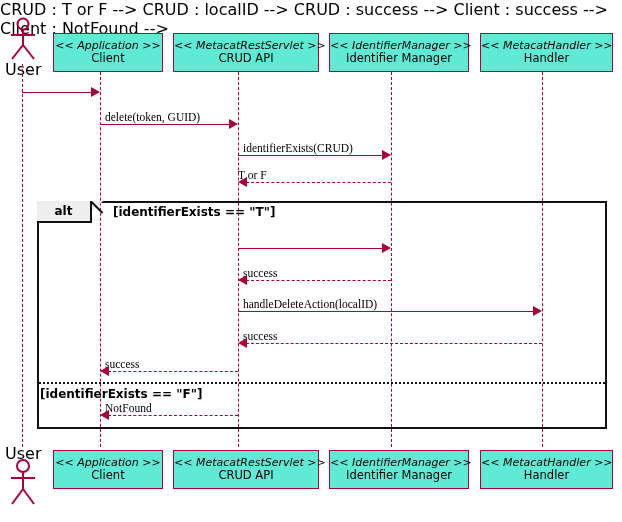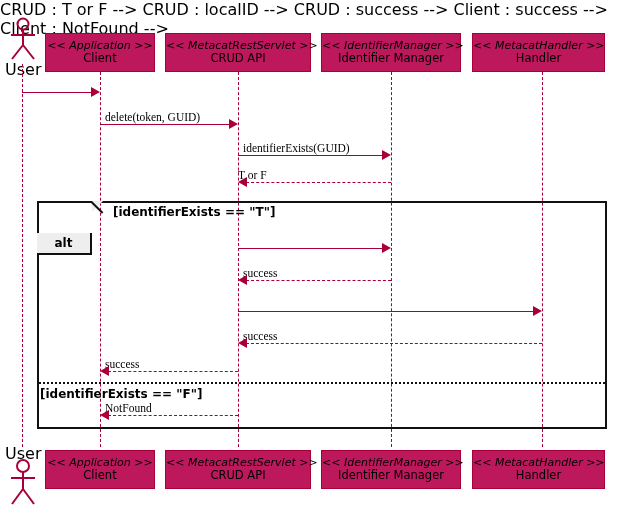--- a/index.html
+++ b/index.html
@@ -1,24 +1,24 @@
 <!DOCTYPE html>
 <html><head>
 <meta charset="utf-8">
 <style>
   html,body{margin:0;padding:0;background:#FFFFFF;}
   body{width:622px;height:522px;position:relative;overflow:hidden;
        font-family:"DejaVu Sans","Liberation Sans",sans-serif;}
   #canvas{position:absolute;left:0;top:0;width:622px;height:522px;}
 
   
-  .pbox{position:absolute;box-sizing:border-box;background:#be185d;
+  .pbox{position:absolute;box-sizing:border-box;background:#5eead4;
         border:1px solid #A80036;text-align:center;
         display:flex;flex-direction:column;justify-content:center;
-        line-height:1.12;}
+        line-height:1.12;margin-left:8px;}
   .pbox .stereo{font-size:11px;font-style:italic;color:#000;white-space:nowrap;}
   .pbox .pname{font-size:11.5px;color:#000;white-space:nowrap;}
 
   
   .actor{position:absolute;}
   .actor-label{position:absolute;font-size:16px;color:#000;white-space:nowrap;}
 
   
   .lifeline{position:absolute;width:0;border-left:1px dashed #A80036;}
 
@@ -31,21 +31,21 @@
   .arrowL{position:absolute;width:0;height:0;
           border-top:5px solid transparent;border-bottom:5px solid transparent;
           border-right:9px solid #A80036;}
   .msglabel{position:absolute;font-size:11.5px;color:#000;white-space:nowrap;font-family:Liberation Serif, serif;}
 
   
   .altframe{position:absolute;box-sizing:border-box;border:2px solid #111111;background:transparent;}
   .altbox{position:absolute;box-sizing:border-box;background:#EEEEEE;
           border:2px solid #111111;border-top:none;border-left:none;
           font-size:12px;font-weight:bold;color:#000;
-          display:flex;align-items:center;justify-content:center;margin-top:32px;}
+          display:flex;align-items:center;justify-content:center;}
   .altbox-notch{position:absolute;width:0;height:0;
           border-top:11px solid #EEEEEE;border-right:11px solid transparent;}
   .altbox-notch-line{position:absolute;width:16px;height:0;
           border-top:2px solid #111111;transform-origin:0 0;transform:rotate(45deg);}
   .altguard{position:absolute;font-size:12px;font-weight:bold;color:#000;white-space:nowrap;}
   .elseline{position:absolute;height:0;border-top:2px dotted #111111;}
 </style>
 </head>
 <body>
 
@@ -108,39 +108,40 @@
   
   <div class="msgline" style="left:22px;top:92px;width:70px;"></div>
   <div class="arrowR" style="left:91px;top:87px;"></div>
 
   
   <div class="msglabel" style="left:105px;top:111px;">delete(token, GUID)</div>
   <div class="msgline" style="left:100px;top:124px;width:130px;"></div>
   <div class="arrowR" style="left:229px;top:119px;"></div>
 
   
-  <div class="msglabel" style="left:243px;top:142px;">identifierExists(GUID)</div>
+  <div class="msglabel" style="left:243px;top:142px;">identifierExists(CRUD)</div>
   <div class="msgline" style="left:238px;top:155px;width:145px;"></div>
   <div class="arrowR" style="left:382px;top:150px;"></div>
 
    CRUD : T or F --&gt;
   <div class="msglabel" style="left:238px;top:169px;">T or F</div>
   <div class="msgline dotted" style="left:246px;top:182px;width:145px;"></div>
   <div class="arrowL" style="left:238px;top:177px;"></div>
 
   
   <div class="msgline" style="left:238px;top:248px;width:145px;"></div>
   <div class="arrowR" style="left:382px;top:243px;"></div>
 
    CRUD : localID --&gt;
   <div class="msglabel" style="left:243px;top:267px;">success</div>
   <div class="msgline dotted" style="left:246px;top:280px;width:145px;"></div>
   <div class="arrowL" style="left:238px;top:275px;"></div>
 
   
+  <div class="msglabel" style="left:243px;top:298px;">handleDeleteAction(localID)</div>
   <div class="msgline" style="left:238px;top:311px;width:296px;"></div>
   <div class="arrowR" style="left:533px;top:306px;"></div>
 
    CRUD : success --&gt;
   <div class="msglabel" style="left:243px;top:330px;">success</div>
   <div class="msgline dotted" style="left:246px;top:343px;width:296px;"></div>
   <div class="arrowL" style="left:238px;top:338px;"></div>
 
    Client : success --&gt;
   <div class="msglabel" style="left:105px;top:358px;">success</div>

